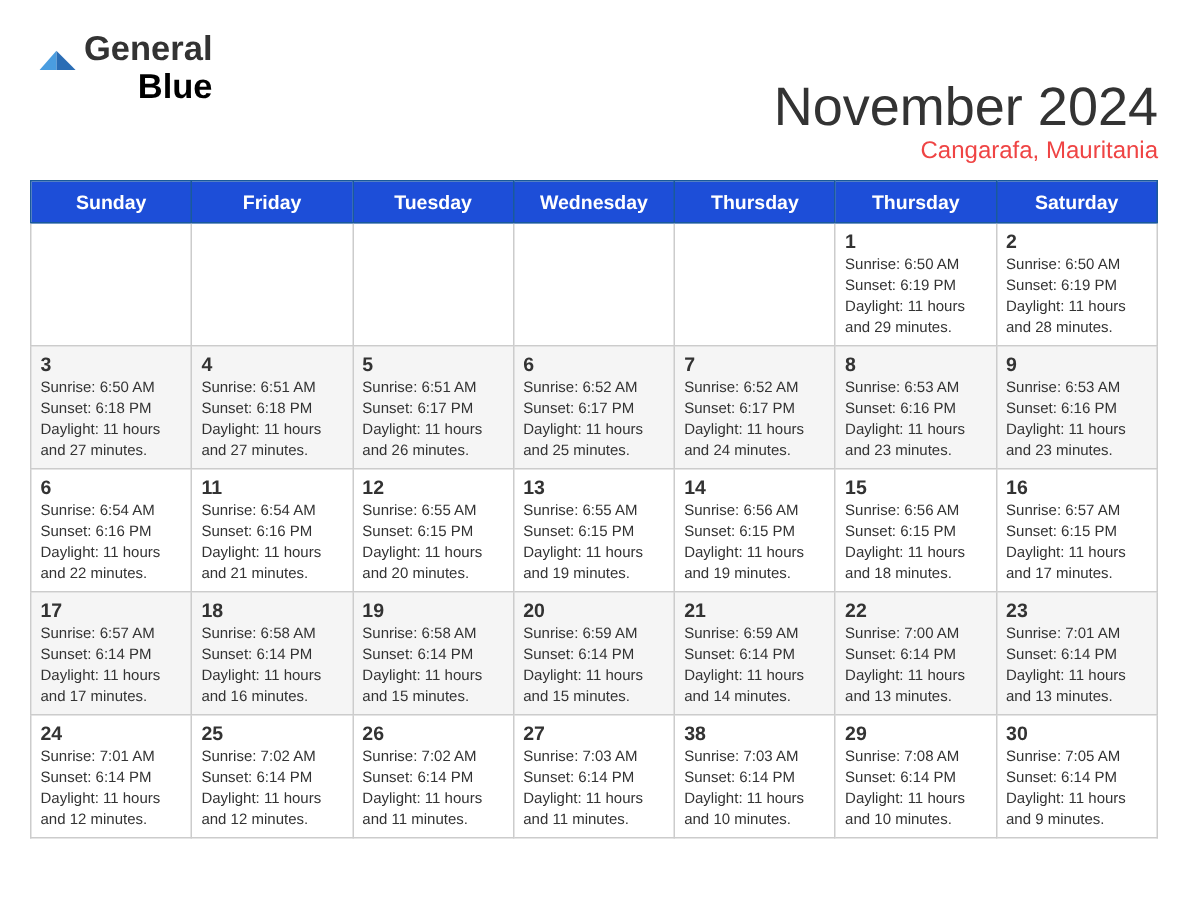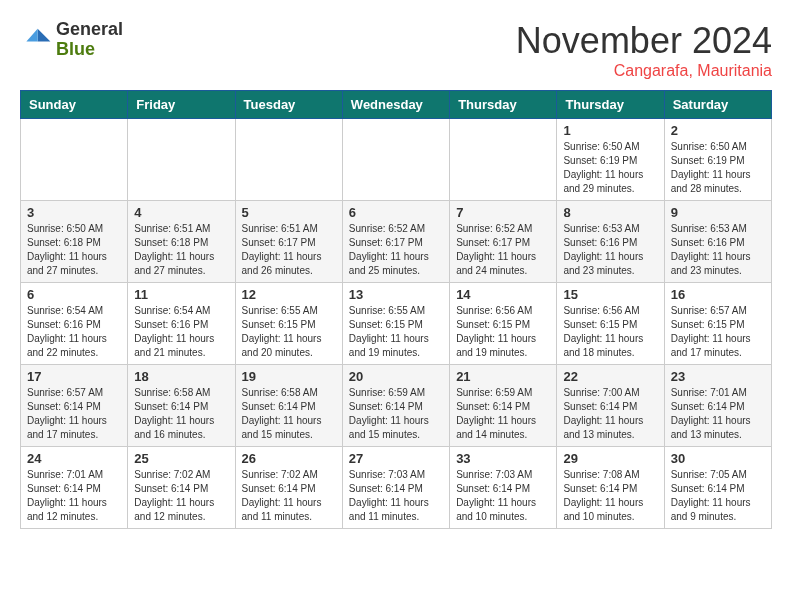--- a/index.html
+++ b/index.html
@@ -15,54 +15,56 @@
       justify-content: space-between;
       align-items: flex-start;
       margin-bottom: 10px;
     }
     .logo {
       display: flex;
       align-items: center;
       gap: 4px;
     }
     .logo-text {
-      font-size: 18px;
+      font-size: 23px;
       font-weight: bold;
       line-height: 1.1;
+      text-align: right;
     }
     .logo-general { color: #333; }
-    .logo-blue { color: #4d7c0f; }
+    .logo-blue { color: #000000; }
     .logo-icon {
       width: 32px;
       height: 32px;
     }
     .title-block {
       text-align: right;
     }
     .month-title {
       font-size: 36px;
       font-weight: normal;
       color: #333;
+      margin-top: 30px;
     }
     .location {
       font-size: 16px;
       color: #ef4444;
     }
     .calendar {
       width: 100%;
       border-collapse: collapse;
       border: 1px solid #ccc;
     }
     .calendar th {
-      background: #0f766e;
+      background: #1d4ed8;
       color: #fff;
       font-size: 13px;
       font-weight: bold;
       padding: 6px 8px;
-      text-align: left;
+      text-align: center;
       border: 1px solid #1a5a9a;
     }
     .calendar td {
       vertical-align: top;
       padding: 4px 6px;
       border: 1px solid #ccc;
       font-size: 11px;
       color: #333;
       width: calc(100% / 7);
       min-height: 80px;
@@ -292,21 +294,21 @@
 Sunset: 6:14 PM
 Daylight: 11 hours and 11 minutes.</div>
         </td>
         <td>
           <span class="day-num">27</span>
           <div class="day-info">Sunrise: 7:03 AM
 Sunset: 6:14 PM
 Daylight: 11 hours and 11 minutes.</div>
         </td>
         <td>
-          <span class="day-num">33</span>
+          <span class="day-num">38</span>
           <div class="day-info">Sunrise: 7:03 AM
 Sunset: 6:14 PM
 Daylight: 11 hours and 10 minutes.</div>
         </td>
         <td>
           <span class="day-num">29</span>
           <div class="day-info">Sunrise: 7:08 AM
 Sunset: 6:14 PM
 Daylight: 11 hours and 10 minutes.</div>
         </td>

